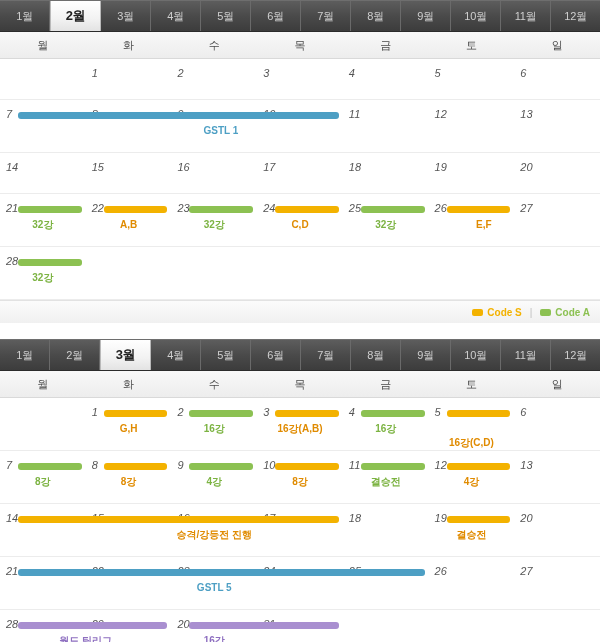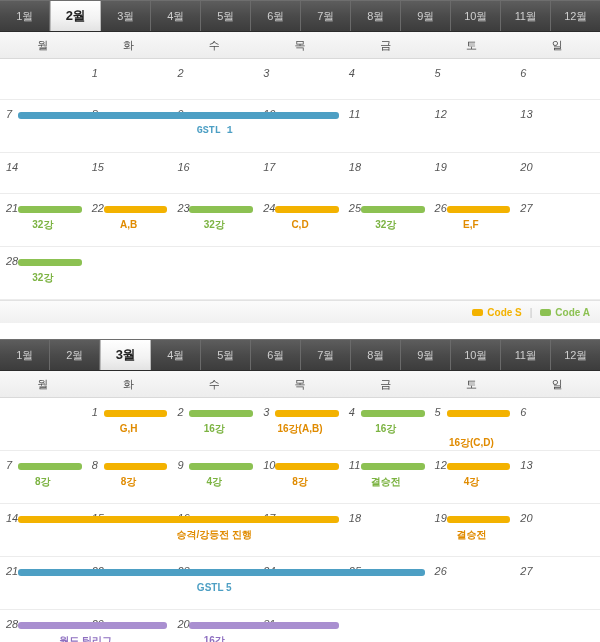--- a/index.html
+++ b/index.html
@@ -206,21 +206,21 @@
           <div class="day-cell" style="left: 342.857px;">
             <span class="day-num">11</span>
           </div>
           <div class="day-cell" style="left: 428.571px;">
             <span class="day-num">12</span>
           </div>
           <div class="day-cell" style="left: 514.286px;">
             <span class="day-num">13</span>
           </div>
           <div class="bar blue" style="left: 18px; width: 320.857px;"></div>
-          <div class="evt-label blue" style="top: 25px; left: 172px; width: 85.7143px; font-family: Liberation Mono, monospace;">GSTL 1</div>
+          <div class="evt-label blue" style="top: 25px; left: 178px; width: 85.7143px;">GSTL 1</div>
         </div>
         <div class="week h1">
           <div class="day-cell" style="left: 0px;">
             <span class="day-num">14</span>
           </div>
           <div class="day-cell" style="left: 85.7143px;">
             <span class="day-num">15</span>
           </div>
           <div class="day-cell" style="left: 171.429px;">
             <span class="day-num">16</span>
@@ -264,21 +264,21 @@
           <div class="evt-label green" style="top: 25px; left: 0px; width: 85.7143px;">32강</div>
           <div class="bar orange" style="left: 103.714px; width: 63.7143px;"></div>
           <div class="evt-label orange" style="top: 25px; left: 85.7143px; width: 85.7143px;">A,B</div>
           <div class="bar green" style="left: 189.429px; width: 63.7143px;"></div>
           <div class="evt-label green" style="top: 25px; left: 171.429px; width: 85.7143px;">32강</div>
           <div class="bar orange" style="left: 275.143px; width: 63.7143px;"></div>
           <div class="evt-label orange" style="top: 25px; left: 257.143px; width: 85.7143px;">C,D</div>
           <div class="bar green" style="left: 360.857px; width: 63.7143px;"></div>
           <div class="evt-label green" style="top: 25px; left: 342.857px; width: 85.7143px;">32강</div>
           <div class="bar orange" style="left: 446.571px; width: 63.7143px;"></div>
-          <div class="evt-label orange" style="top: 25px; left: 428px; width: 85.7143px;">E,F</div>
+          <div class="evt-label orange" style="top: 25px; left: 441px; width: 85.7143px;">E,F</div>
         </div>
         <div class="week h2">
           <div class="day-cell" style="left: 0px;">
             <span class="day-num">28</span>
           </div>
           <div class="bar green" style="left: 18px; width: 63.7143px;"></div>
           <div class="evt-label green" style="top: 25px; left: 0px; width: 85.7143px;">32강</div>
         </div>
       </div>
     <div class="legend">

